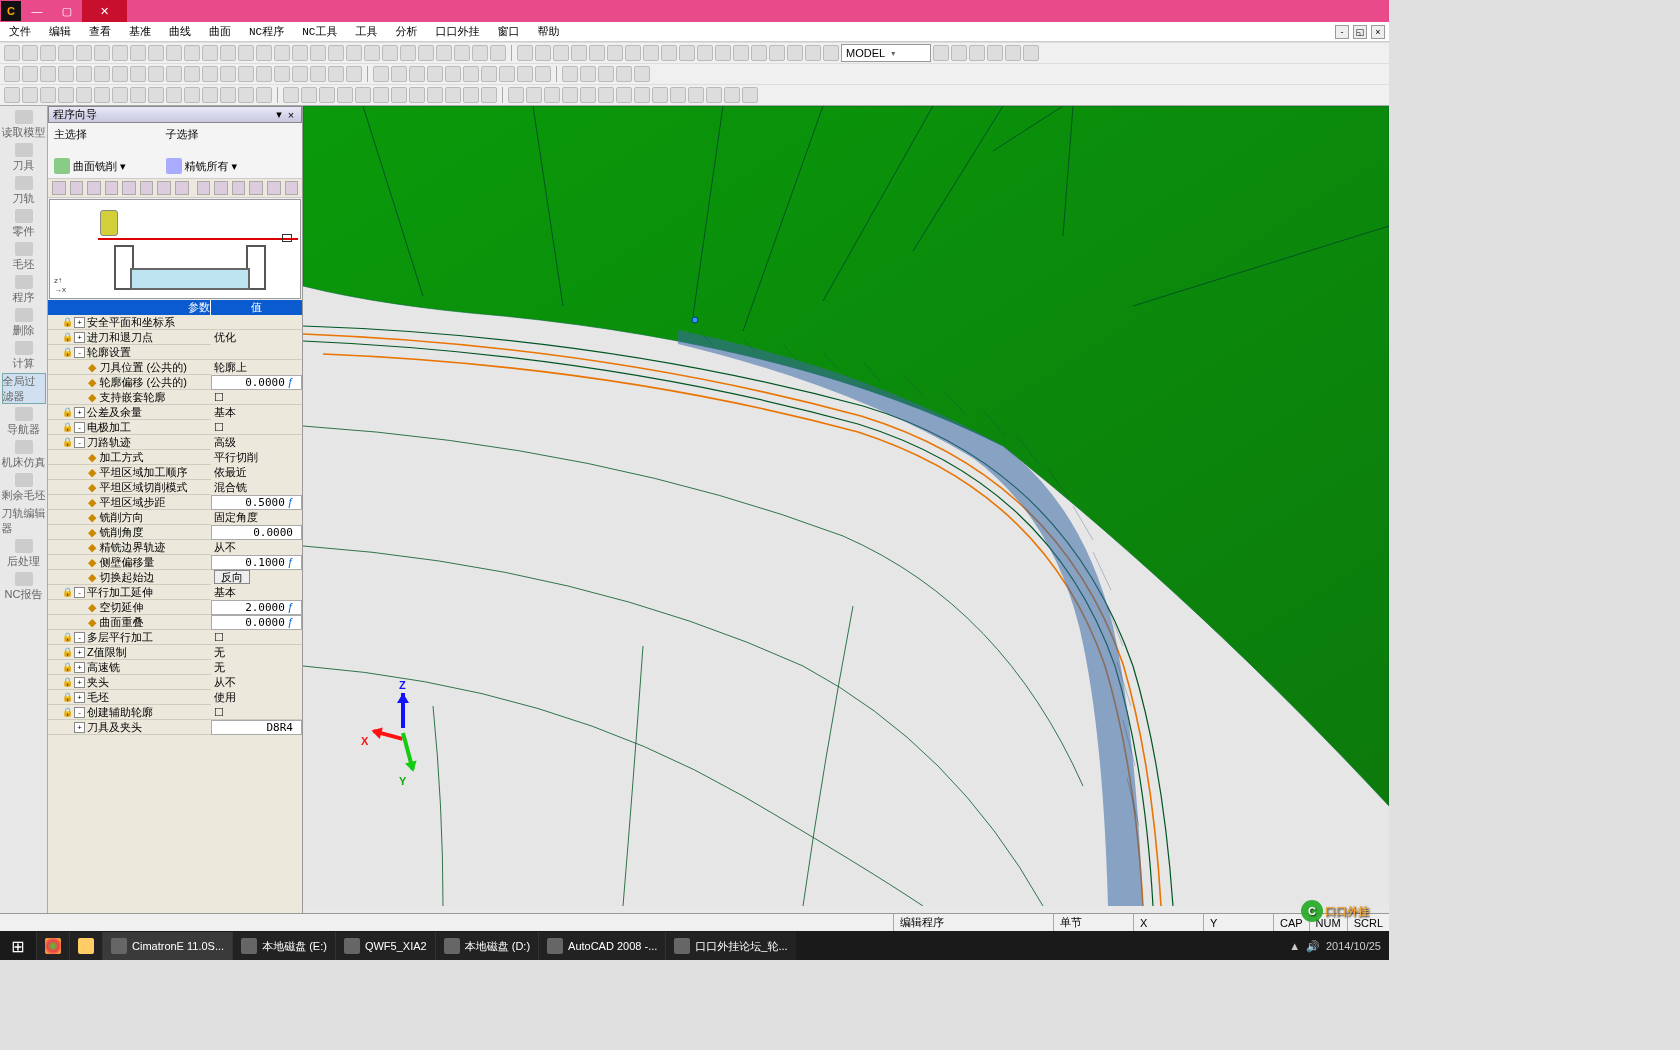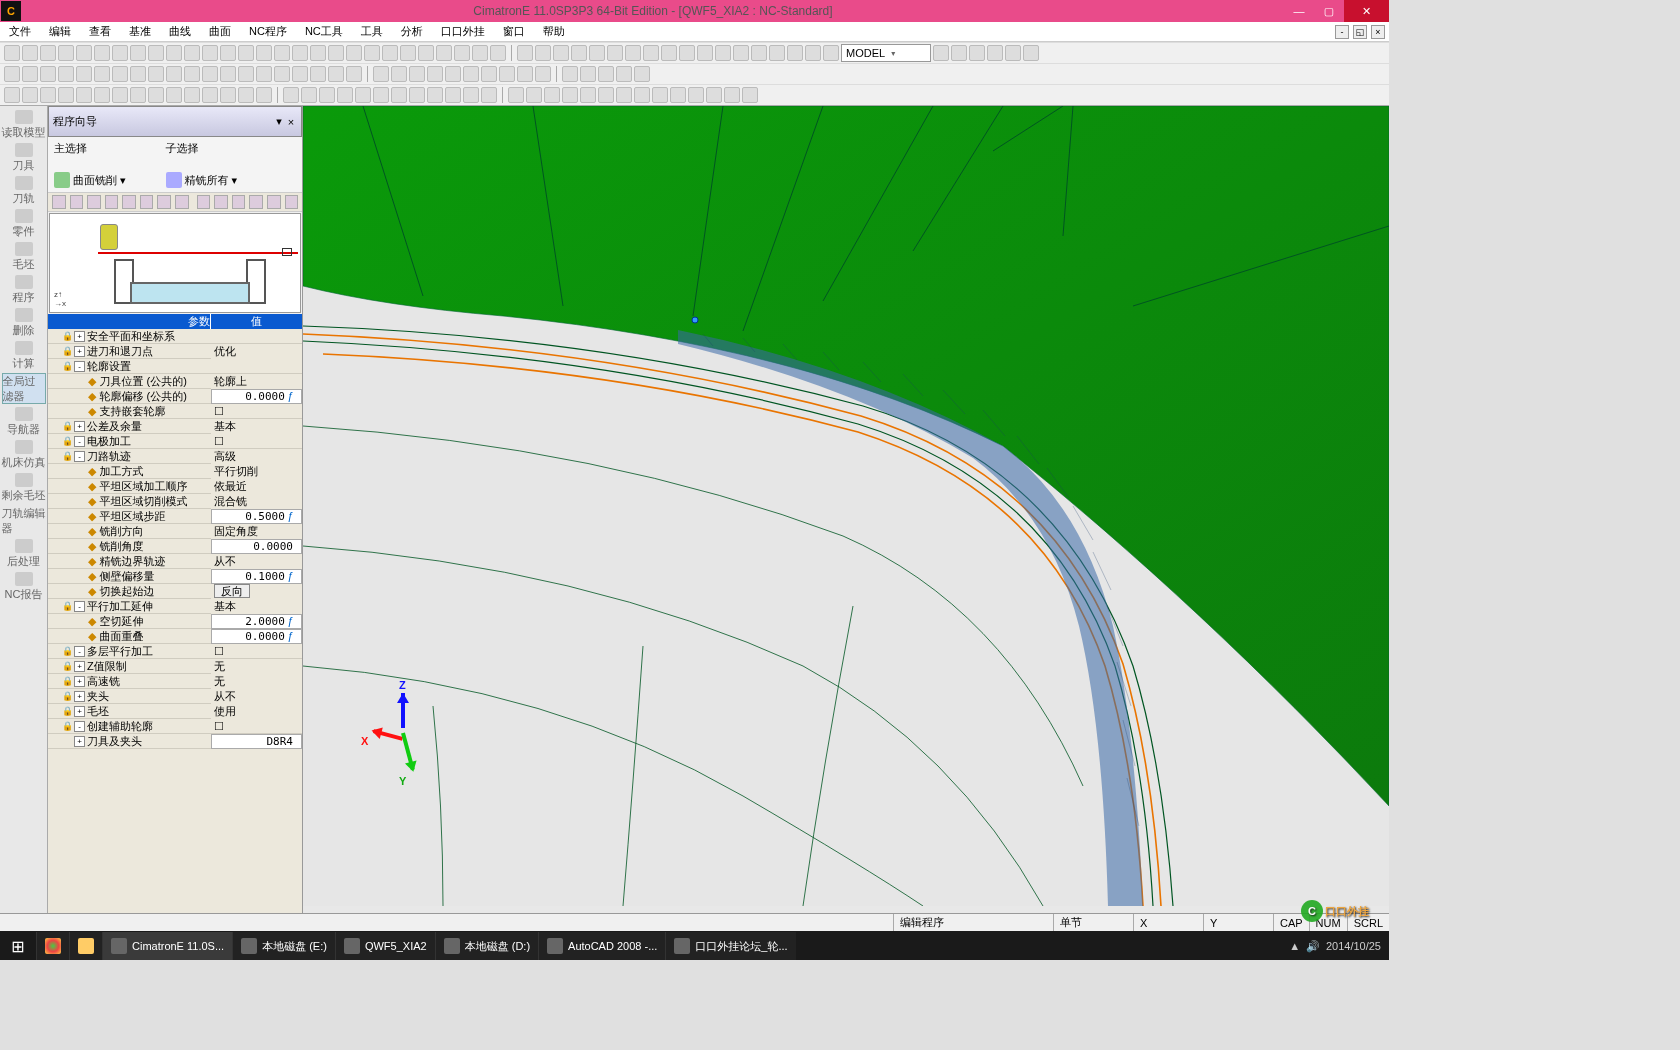--- a/index.html
+++ b/index.html
@@ -9,21 +9,21 @@
 .titlebar { height:22px; background:#e94b8a; display:flex; align-items:center; }
 .titlebar .logo { width:20px; height:20px; background:#111; margin:1px; display:flex; align-items:center; justify-content:center; color:#ffa500; font-weight:bold; }
 .titlebar .title { flex:1; text-align:center; color:#555; font-size:12px; }
 .titlebar .winbtns { display:flex; }
 .titlebar .winbtn { width:30px; height:22px; display:flex; align-items:center; justify-content:center; color:#fff; }
 .titlebar .winbtn.close { background:#c8102e; width:45px; }
 
 
 .menubar { height:20px; background:#fff; display:flex; align-items:center; border-bottom:1px solid #ccc; justify-content:space-between; }
 .menubar .menus { display:flex; }
-.menubar .menu-item { padding:4px 9px; cursor:default; }
+.menubar .menu-item { padding:4px 9px; cursor:default;font-family:Liberation Mono, monospace; }
 .menubar .mdi-btns { display:flex; padding-right:4px; gap:4px; }
 .menubar .mdi-btn { width:14px; height:14px; border:1px solid #999; background:#eee; font-size:9px; line-height:12px; text-align:center; }
 
 
 .toolbars { background:#f0f0f0; border-bottom:1px solid #aaa; }
 .tb-row { height:21px; display:flex; align-items:center; border-top:1px solid #ddd; padding-left:4px; gap:2px; }
 .tb-btn { width:16px; height:16px; background:#ddd; border:1px solid #bbb; border-radius:2px; }
 .tb-sep { width:1px; height:16px; background:#aaa; margin:0 3px; }
 .tb-combo { height:18px; border:1px solid #999; background:#fff; padding:0 4px; display:flex; align-items:center; gap:6px; font-size:10px; }
 .tb-combo::after { content:"▾"; font-size:8px; color:#666; }
@@ -32,21 +32,21 @@
 .main { display:flex; height:calc(100% - 22px - 20px - 63px - 18px - 30px); }
 
 
 .vbar { width:48px; background:#e8e8e8; border-right:1px solid #aaa; display:flex; flex-direction:column; align-items:center; padding-top:2px; }
 .vbar .vbtn { width:44px; height:31px; margin:1px 0; display:flex; flex-direction:column; align-items:center; justify-content:center; font-size:9px; color:#666; cursor:default; }
 .vbar .vbtn .vicon { width:18px; height:14px; background:#ccc; border-radius:2px; margin-bottom:1px; }
 .vbar .vbtn.active { background:#d0e0f0; border:1px solid #7aa;justify-content:center; }
 
 
 .wizard { width:255px; background:#f0f0f0; border-right:1px solid #999; display:flex; flex-direction:column; }
-.wiz-title { height:31px; background:linear-gradient(#e8e8f8,#c8c8e0); border:1px solid #888; display:flex; align-items:center; padding:0 4px; font-size:11px; }
+.wiz-title { height:17px; background:linear-gradient(#e8e8f8,#c8c8e0); border:1px solid #888; display:flex; align-items:center; padding:0 4px; font-size:11px; }
 .wiz-title .spacer { flex:1; }
 .wiz-title .pin,.wiz-title .x { width:12px; text-align:center; cursor:default; }
 
 .sel-row { display:flex; padding:4px 6px; gap:40px; background:#f4f4f4; }
 .sel-group .sel-lbl { font-size:11px; }
 .sel-group .sel-val { display:flex; align-items:center; gap:3px; margin-top:16px; }
 .sel-icon { width:16px; height:16px; background:#8c8; border-radius:2px; }
 
 .wiz-tb { height:20px; background:#ece8dc; display:flex; align-items:center; gap:4px; padding:0 4px; border-top:1px solid #ccc; border-bottom:1px solid #ccc; }
 .wiz-tb .wtb { width:14px; height:14px; background:#dcd; border:1px solid #aaa; }
@@ -105,21 +105,20 @@
 .taskbar .tray { margin-left:auto; display:flex; align-items:center; gap:6px; padding:0 8px; color:#ccc; font-size:9px; }
 
 .watermark { position:absolute; right:20px; bottom:38px; font-size:18px; font-weight:bold; color:#f0a030; text-shadow:1px 1px 2px #000; opacity:0.9; display:flex; align-items:center; gap:2px; }
 .watermark .wm-c { width:22px; height:22px; border-radius:50%; background:#2a2; display:inline-flex; align-items:center; justify-content:center; color:#fff; }
 </style>
 </head>
 <body>
 
 <div class="titlebar">
   <div class="logo">C</div>
-  <div class="title">CimatronE 11.0SP3P3 64-Bit Edition - [QWF5_XIA2 : NC-Standard]</div>
   <div class="winbtns">
     <div class="winbtn">—</div>
     <div class="winbtn">▢</div>
     <div class="winbtn close">✕</div>
   </div>
 </div>
 
 <div class="menubar">
   <div class="menus" id="menus">
       <div class="menu-item">文件</div>

